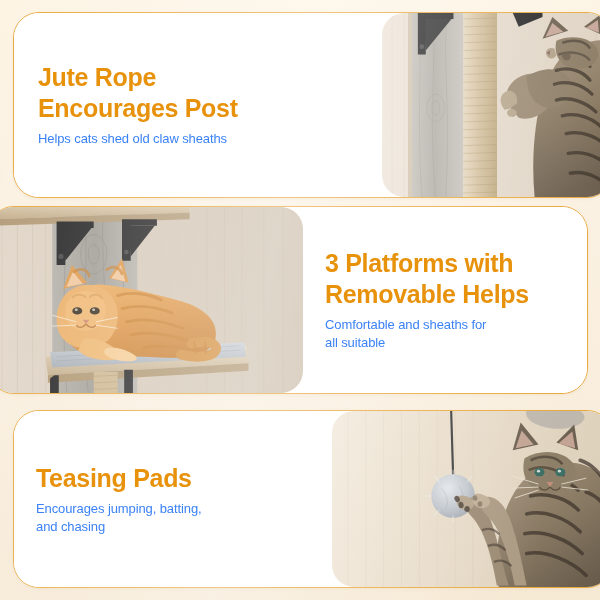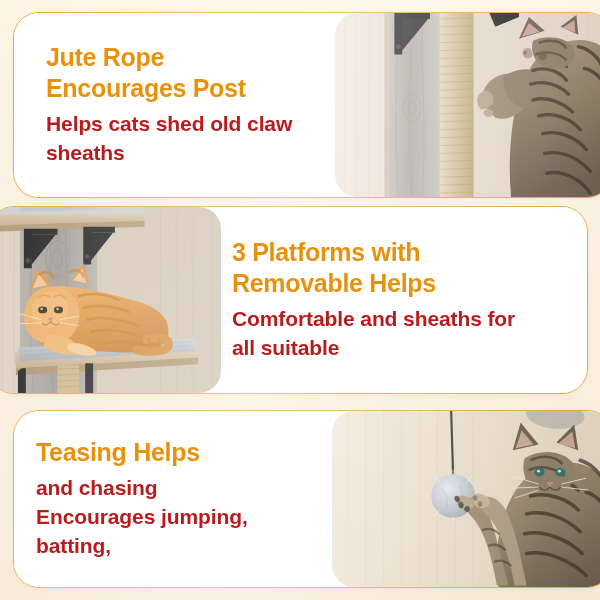--- a/index.html
+++ b/index.html
@@ -52,39 +52,38 @@
     position: relative;
     padding: 0 18px;
     display: flex;
     flex-direction: column;
     justify-content: center;
     flex: none;
     z-index: 2;
     background: #ffffff;
   }
 
-  .card-1 .text-pane { width: 321px; padding-left: 32px; }
-  .card-2 .text-pane { width: 366px; padding-left: 11px; order: 2; }
+  .card-1 .text-pane { width: 368px; padding-left: 24px; }
+  .card-2 .text-pane { width: 284px; padding-left: 22px; order: 2; }
   .card-3 .text-pane { width: 318px; padding-left: 22px; }
 
   .headline {
     color: #e8920c;
     font-weight: bold;
     font-size: 25px;
     line-height: 1.24;
     letter-spacing: -0.3px;
     margin-bottom: 6px;
   }
 
   .subcopy {
-    color: #b91c1c;
-    font-size: 21px;
+    color: #3b82f6;
+    font-size: 13px;
     line-height: 1.38;
     letter-spacing: -0.1px;
-    font-weight: bold;
   }
 
   .photo {
     position: relative;
     flex: 1 1 auto;
     overflow: hidden;
     border-radius: 22px;
   }
 
   .card-1 .photo { border-radius: 22px 0 0 22px; }
@@ -380,25 +379,25 @@
         <div>Comfortable and sheaths for</div>
         <div>all suitable</div>
       </div>
     </div>
   </div>
 
   <div class="card card-3">
 
     <div class="text-pane">
       <div class="headline">
-        <div>Teasing Helps</div>
+        <div>Teasing Pads</div>
       </div>
       <div class="subcopy">
+        <div>Encourages jumping, batting,</div>
         <div>and chasing</div>
-        <div>Encourages jumping, batting,</div>
       </div>
     </div>
 
     <div class="photo">
       <svg viewBox="0 0 282 178" preserveAspectRatio="xMidYMid slice" aria-hidden="true">
         <defs>
           <linearGradient id="p3wall" x1="0" y1="0" x2="1" y2="0.2">
             <stop offset="0" stop-color="#f1e7d7"></stop>
               <stop offset="0.4" stop-color="#e9ddca"></stop>
               <stop offset="1" stop-color="#ddd0bb"></stop>

